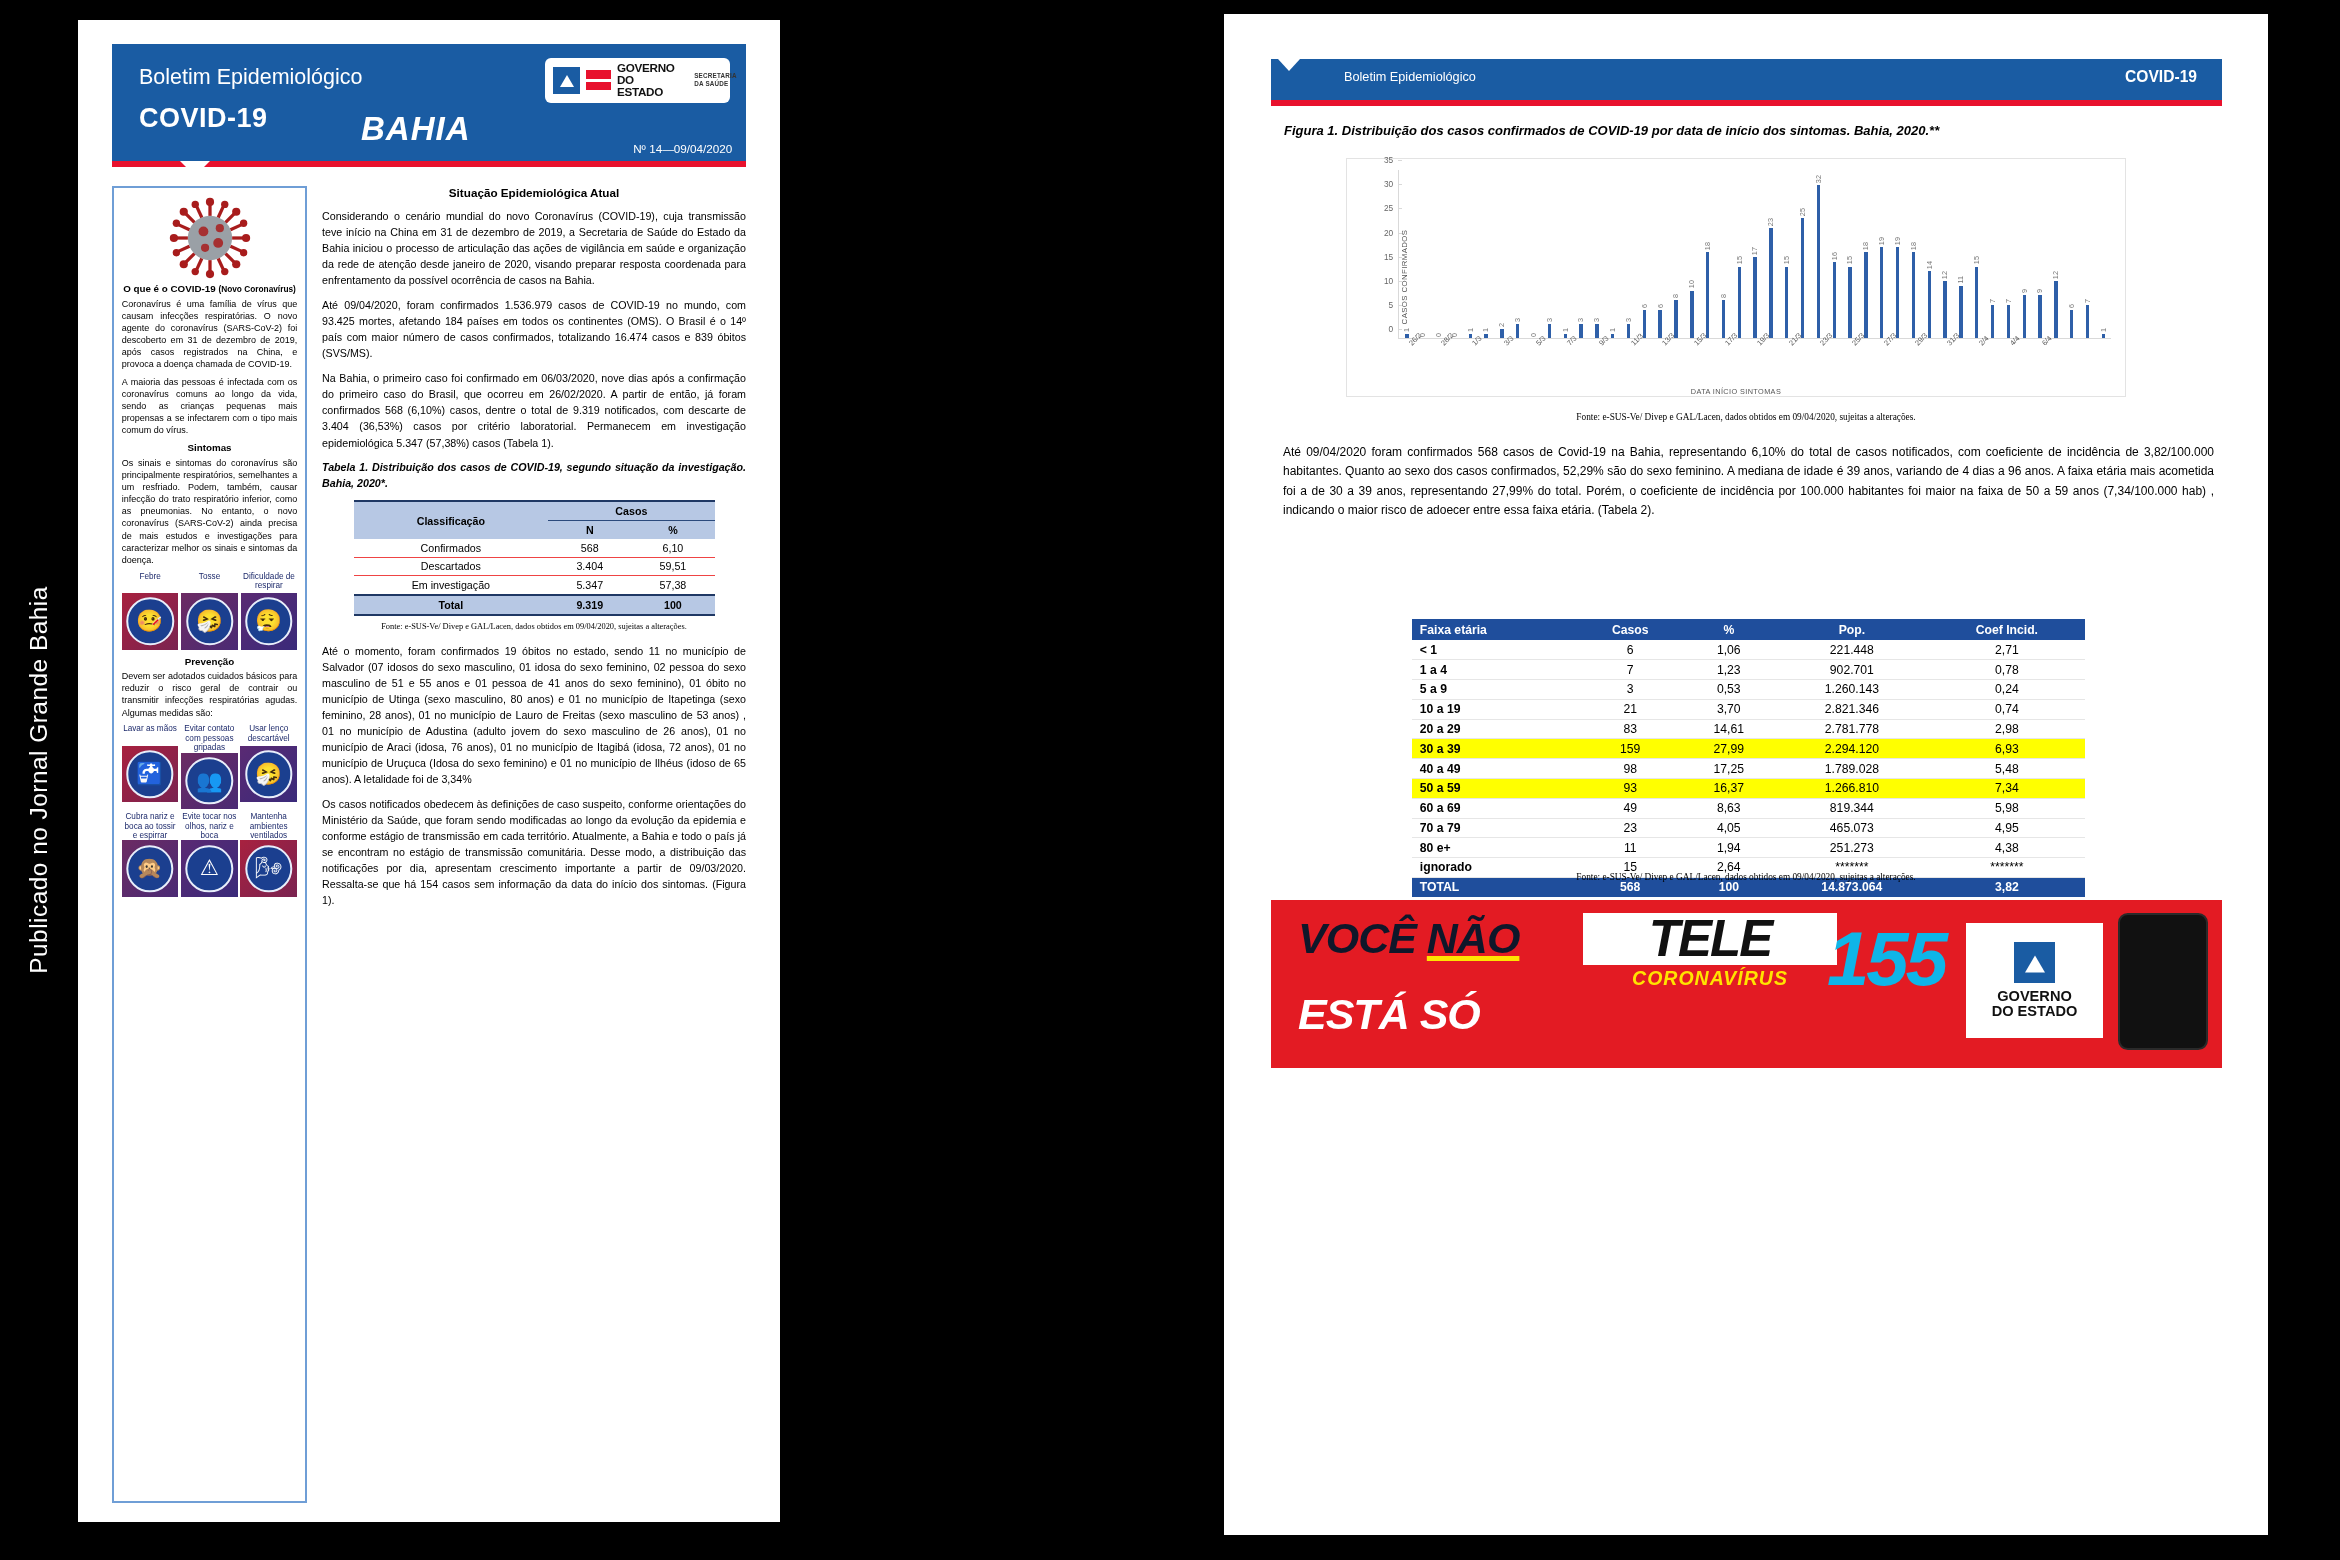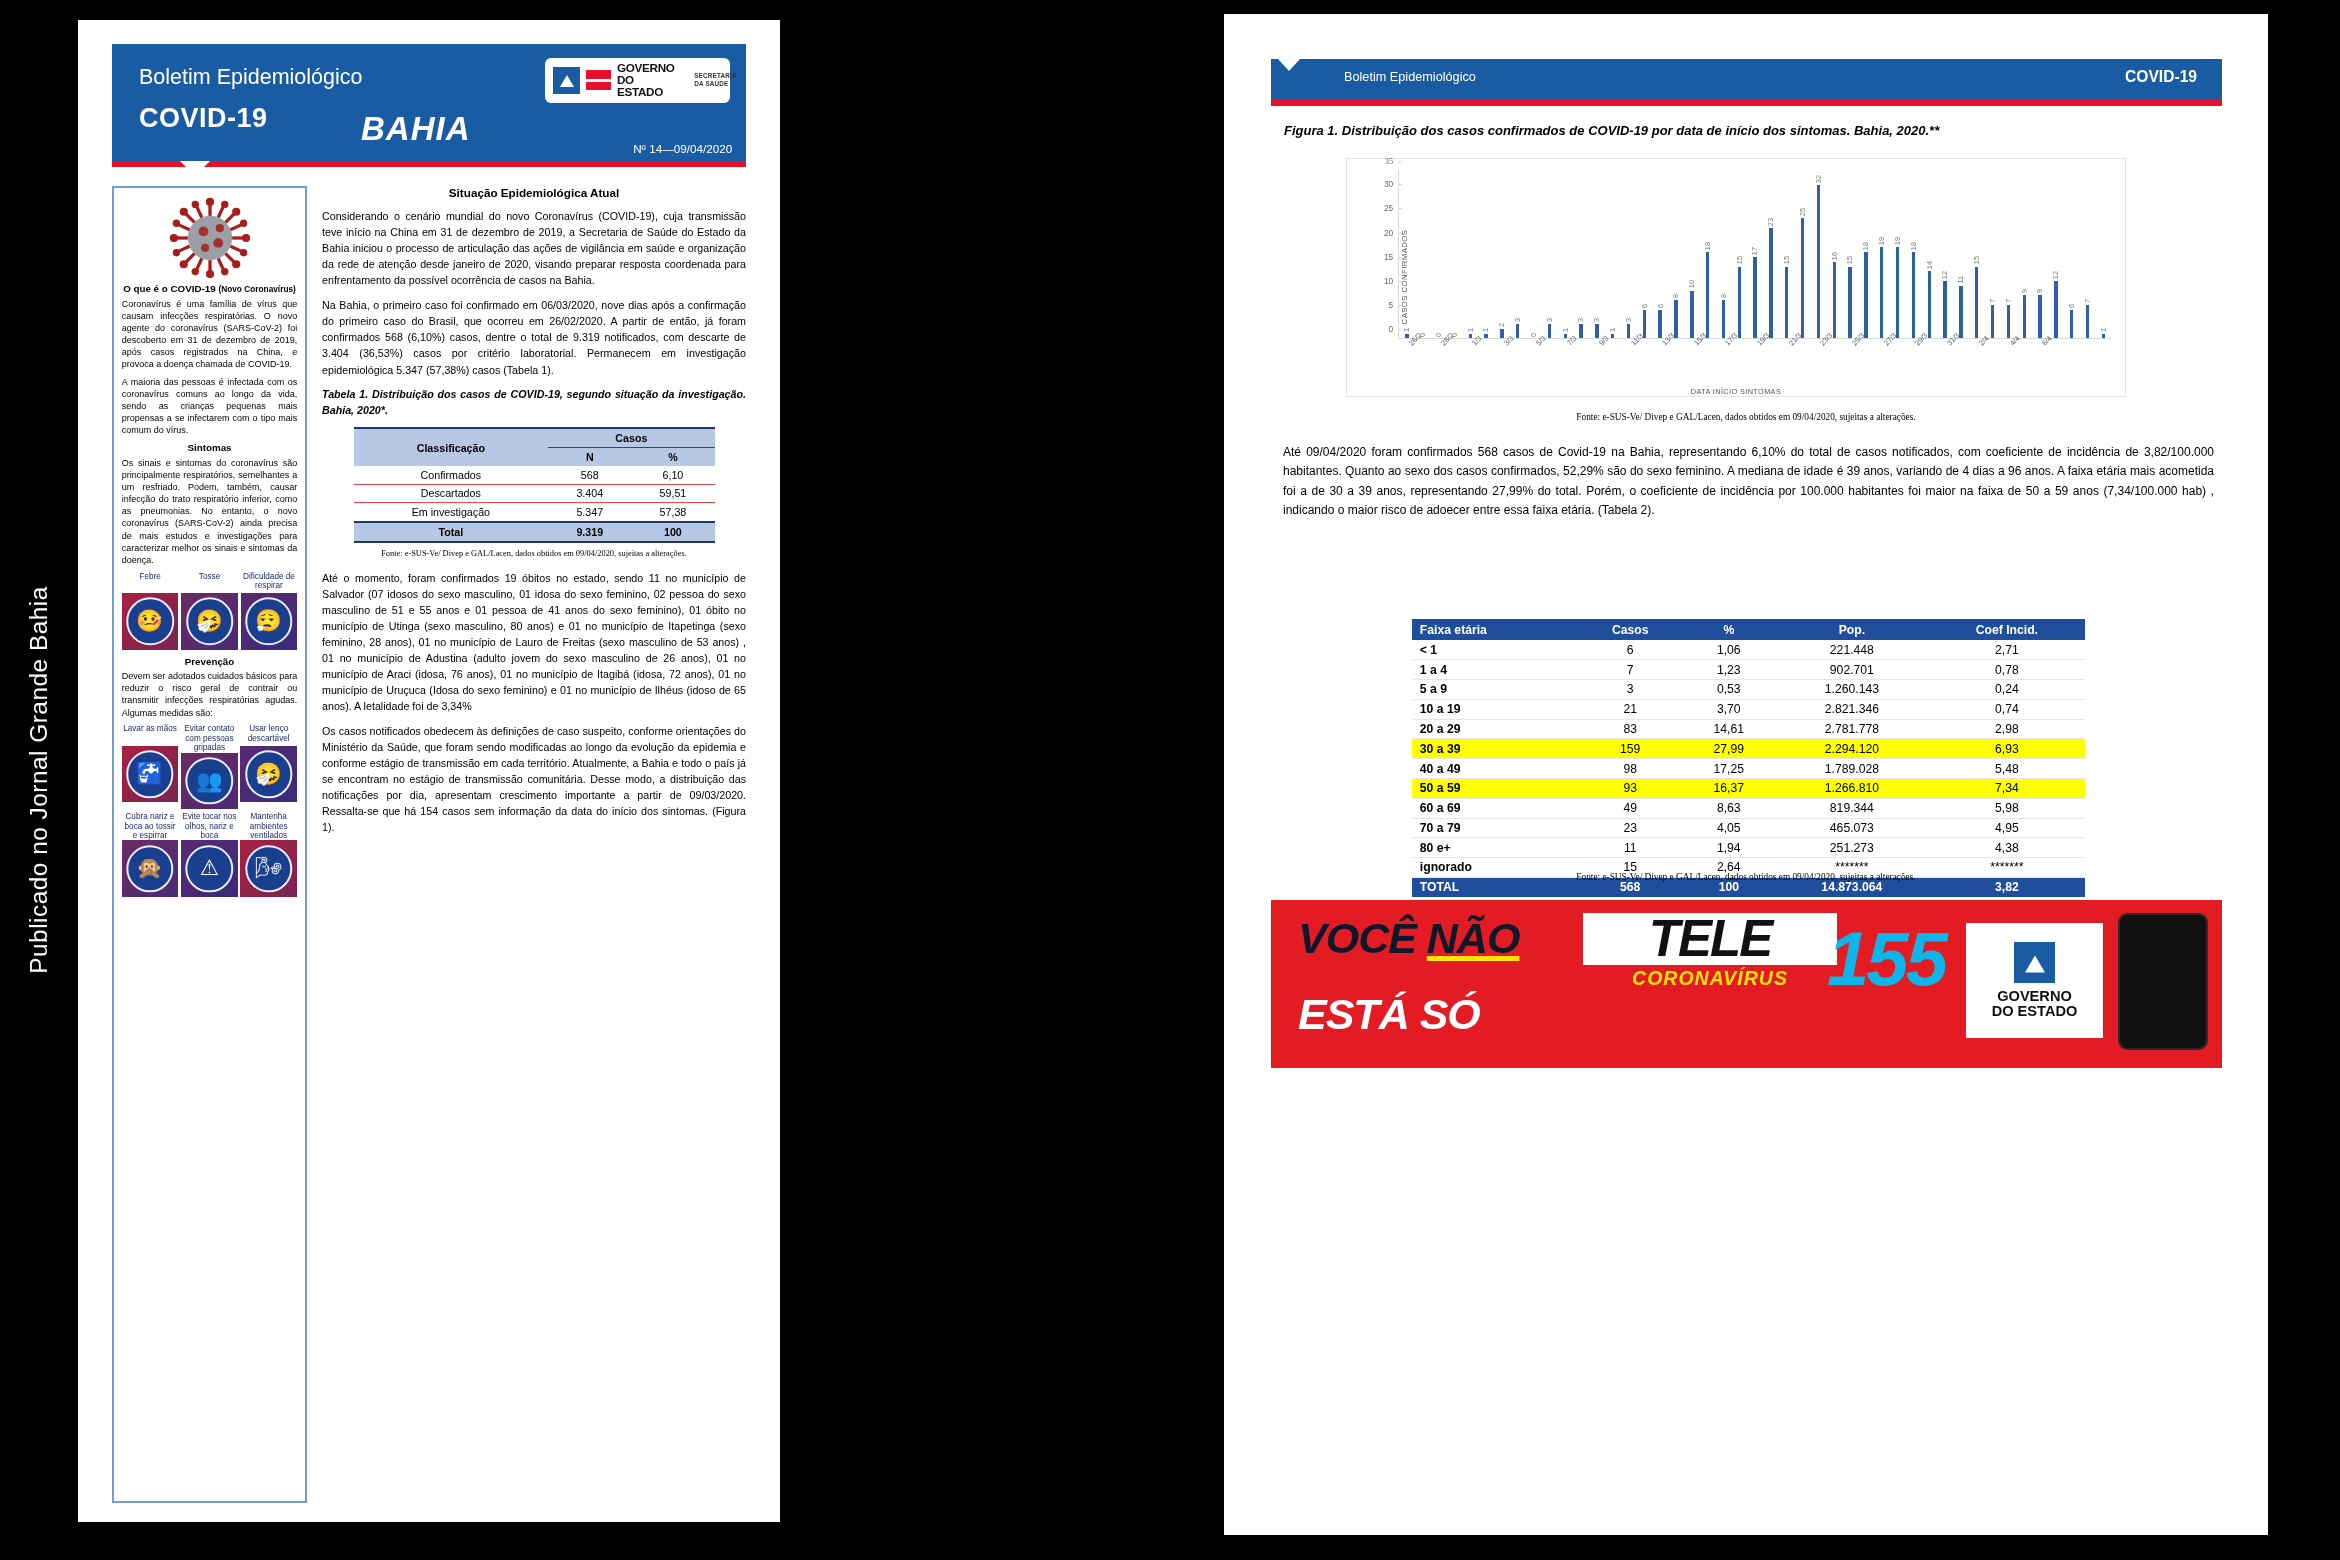--- a/index.html
+++ b/index.html
@@ -302,20 +302,21 @@
           <div class="sq red">
               <div class="circ">🌬</div>
             </div>
         </div>
       </div>
     </div>
 
     <div class="p1-main">
       <h2>Situação Epidemiológica Atual</h2>
       <p>Considerando o cenário mundial do novo Coronavírus (COVID-19), cuja transmissão teve início na China em 31 de dezembro de 2019, a Secretaria de Saúde do Estado da Bahia iniciou o processo de articulação das ações de vigilância em saúde e organização da rede de atenção desde janeiro de 2020, visando preparar resposta coordenada para enfrentamento da possível ocorrência de casos na Bahia.</p>
+      <p>Até 09/04/2020, foram confirmados 1.536.979 casos de COVID-19 no mundo, com 93.425 mortes, afetando 184 países em todos os continentes (OMS). O Brasil é o 14º país com maior número de casos confirmados, totalizando 16.474 casos e 839 óbitos (SVS/MS).</p>
       <p>Na Bahia, o primeiro caso foi confirmado em 06/03/2020, nove dias após a confirmação do primeiro caso do Brasil, que ocorreu em 26/02/2020. A partir de então, já foram confirmados 568 (6,10%) casos, dentre o total de 9.319 notificados, com descarte de 3.404 (36,53%) casos por critério laboratorial. Permanecem em investigação epidemiológica 5.347 (57,38%) casos (Tabela 1).</p>
       <p class="capt">Tabela 1. Distribuição dos casos de COVID-19, segundo situação da investigação. Bahia, 2020*.</p>
 
       <div class="t1wrap">
         <table class="t1">
           <thead>
             <tr>
               <th class="hdr" rowspan="2">Classificação</th>
               <th class="hdr" colspan="2">Casos</th>
             </tr>
@@ -370,21 +371,21 @@
       <div class="cwrap">
         <div class="ylab">CASOS CONFIRMADOS</div>
         <div class="yaxis" id="yaxis">
             <div class="ytick" style="bottom: 0%;">0</div>
             <div class="ytick" style="bottom: 14.2857%;">5</div>
             <div class="ytick" style="bottom: 28.5714%;">10</div>
             <div class="ytick" style="bottom: 42.8571%;">15</div>
             <div class="ytick" style="bottom: 57.1429%;">20</div>
             <div class="ytick" style="bottom: 71.4286%;">25</div>
             <div class="ytick" style="bottom: 85.7143%;">30</div>
-            <div class="ytick" style="bottom: 100%; font-family: Liberation Serif, serif;">35</div>
+            <div class="ytick" style="bottom: 100%;">35</div>
           </div>
         <div class="plot" id="plot">
             <div class="bcol">
               <div class="bval">1</div>
               <div class="bar" style="height: 2.85714%;"></div>
             </div>
             <div class="bcol">
               <div class="bval">0</div>
               <div class="bar" style="height: 0%;"></div>
             </div>

